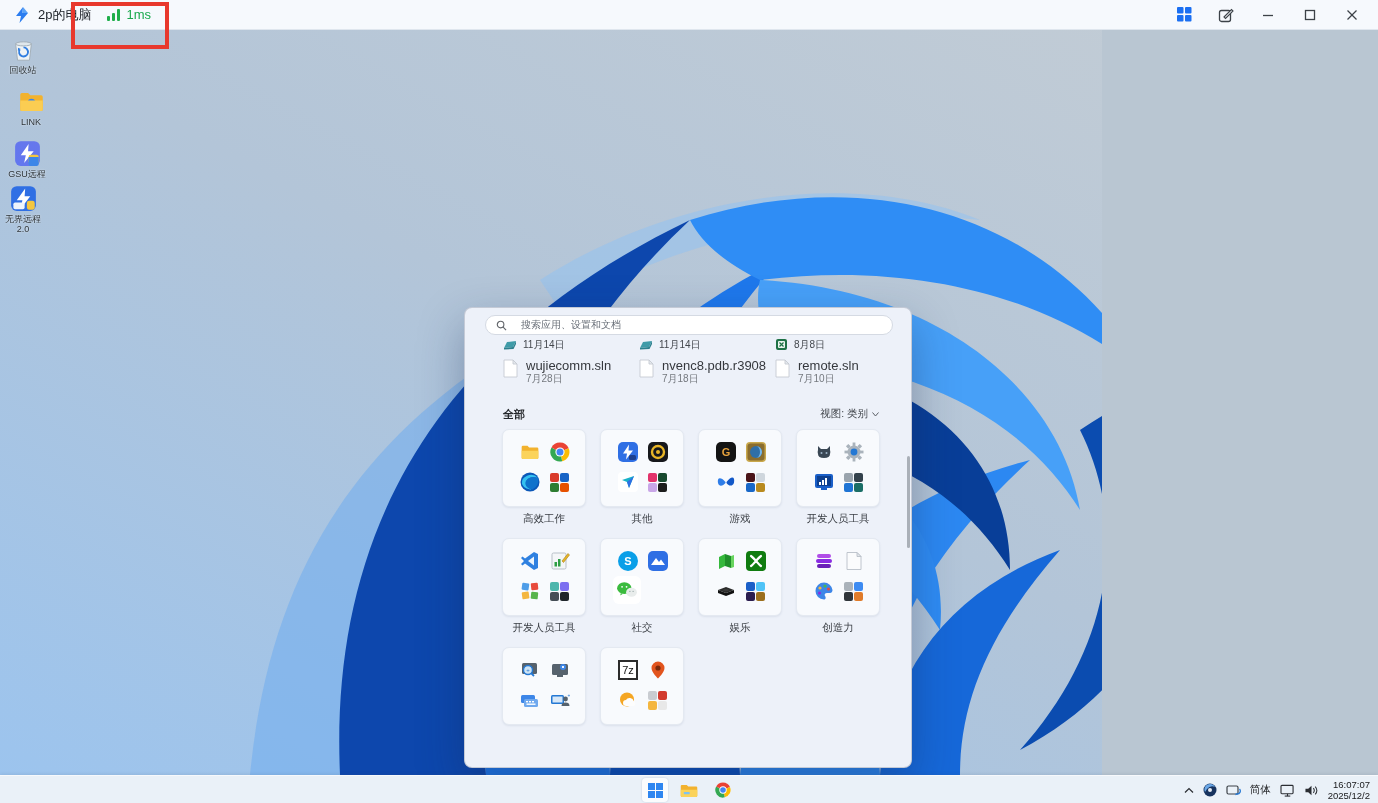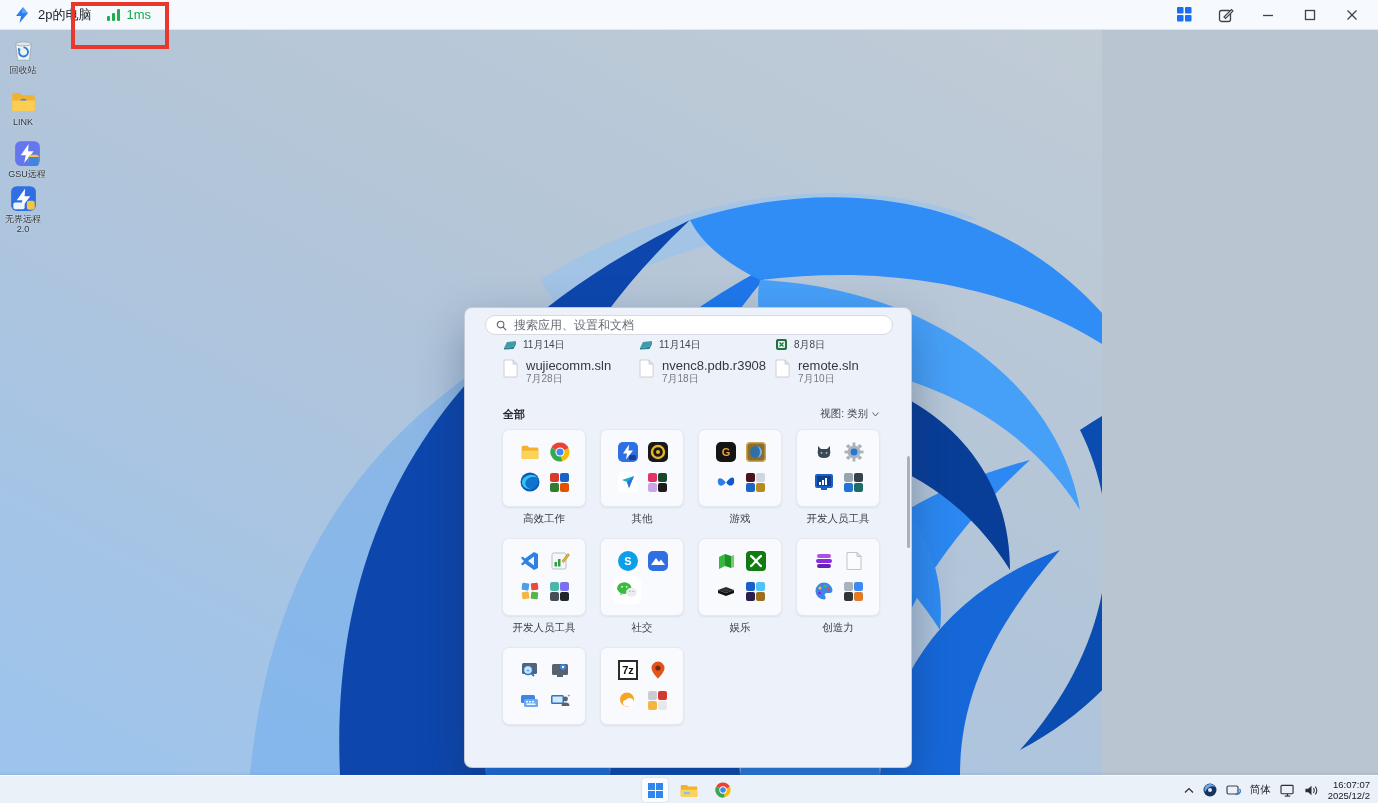--- a/index.html
+++ b/index.html
@@ -36,21 +36,21 @@
   .dicon .dlabel { margin-top:2px; font-size:9px; color:#2c3338;
     text-shadow:0 0 2px rgba(255,255,255,.8); line-height:10px; }
 
   
   #start-menu { position:absolute; left:464px; top:277px; width:448px; height:461px;
     background:#edf1f9; border:1px solid rgba(120,130,150,.35); border-radius:8px;
     box-shadow:0 18px 45px rgba(20,40,80,.35); }
   #sm-search { position:absolute; left:20px; top:7px; width:408px; height:20px;
     background:#fff; border:1px solid #d5dae3; border-radius:11px;
     display:flex; align-items:center; padding:0 10px; gap:7px; }
-  #sm-search .ph { font-size:12px; color:#676d76; }
+  #sm-search .ph { font-size:10px; color:#676d76;margin-left:7px; }
 
   .recent-top { position:absolute; top:29px; height:15px; display:flex; align-items:center; gap:6px; overflow:hidden; }
   .recent-top .rdate { font-size:10px; color:#43474d; }
   .recent-file { position:absolute; top:51px; display:flex; gap:8px; }
   .recent-file .rname { font-size:13px; color:#35383d; line-height:13px; }
   .recent-file .rdate { font-size:10px; color:#75797f; line-height:13px; }
 
   #sm-all { position:absolute; left:38px; top:99px; font-size:11px; font-weight:bold; color:#24272b; }
   #sm-view { position:absolute; right:32px; top:99px; font-size:10.5px; color:#43474d;
     display:flex; align-items:center; gap:4px; }
@@ -210,21 +210,21 @@
     <div class="dicon" style="left:0px; top:6px">
       <svg class="dimg" viewBox="0 0 24 24">
         <path d="M5,7 L19,7 L17.3,21.5 L6.7,21.5 Z" fill="#eef3f6" stroke="#9fabb4" stroke-width="0.8"></path>
         <ellipse cx="12" cy="7" rx="7" ry="1.8" fill="#dfe7ec" stroke="#9fabb4" stroke-width="0.8"></ellipse>
         <path d="M12,10.2 a4,4 0 1 1 -3.4,1.9" fill="none" stroke="#2f7de0" stroke-width="1.6"></path>
         <polygon points="7.2,10.4 9.6,11.6 7.0,13.4" fill="#2f7de0"></polygon>
       </svg>
       <div class="dlabel">回收站</div>
     </div>
 
-    <div class="dicon" style="left:0px; top:58px">
+    <div class="dicon" style="left:8px; top:58px">
       <svg class="dimg" viewBox="0 0 24 24">
         <path d="M2,6 a1.5,1.5 0 0 1 1.5,-1.5 H9 l2,2 H20.5 A1.5,1.5 0 0 1 22,8 V19 a1.5,1.5 0 0 1 -1.5,1.5 H3.5 A1.5,1.5 0 0 1 2,19 Z" fill="#f2b22e"></path>
         <circle cx="12" cy="13" r="3.4" fill="#3d86e8"></circle>
         <path d="M2,11 H22 V19 a1.5,1.5 0 0 1 -1.5,1.5 H3.5 A1.5,1.5 0 0 1 2,19 Z" fill="#fbcd52"></path>
       </svg>
       <div class="dlabel">LINK</div>
     </div>
 
     <div class="dicon" style="left:4px; top:110px">
       <svg class="dimg" viewBox="0 0 24 24">
@@ -609,21 +609,21 @@
               <rect x="2.5" y="6.5" width="10" height="6" fill="#d8e8f8"></rect>
               <circle cx="15.5" cy="9" r="2.4" fill="#56626d"></circle>
               <path d="M11.5,16 A4,3.4 0 0 1 19.5,16 Z" fill="#56626d"></path>
               <text x="17.6" y="6.5" font-size="5" fill="#2478d4">+</text>
             </svg>
         </span>
       </div>
 
       <div class="tile col2 row3">
         <span class="mi" style="background:#fff;border:2.5px solid #2b2b2b;display:flex;align-items:center;justify-content:center;">
-          <span style="font-size:11px;font-weight:bold;color:#111;">7z</span>
+          <span style="font-size:11px;font-weight:normal;color:#111;">7z</span>
         </span>
         <span class="mi">
           <svg viewBox="0 0 20 20" width="20" height="20">
               <path d="M10,1.5 A6.5,6.5 0 0 1 16.5,8 C16.5,12.5 10,18.5 10,18.5 C10,18.5 3.5,12.5 3.5,8 A6.5,6.5 0 0 1 10,1.5 Z" fill="#e2541e"></path>
               <circle cx="10" cy="8" r="2.6" fill="#7a2a0c"></circle>
             </svg>
         </span>
         <span class="mi">
           <svg viewBox="0 0 20 20" width="20" height="20">
               <circle cx="9" cy="9.5" r="7" fill="#f5a623"></circle>

